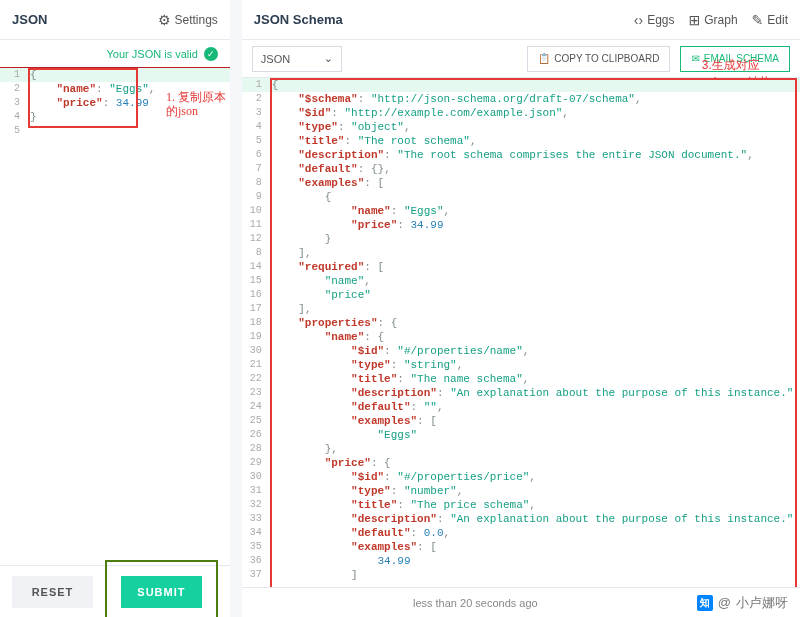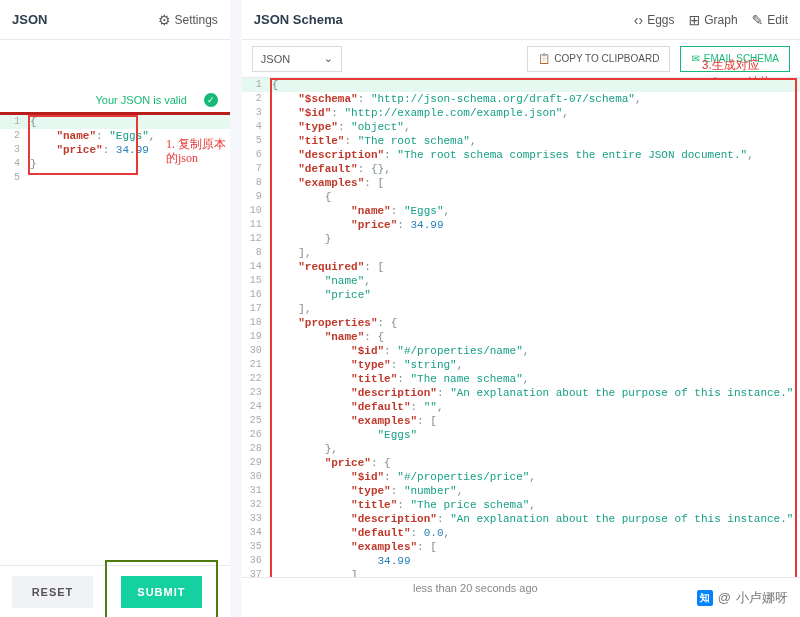--- a/index.html
+++ b/index.html
@@ -5,21 +5,21 @@
 * { margin: 0; padding: 0; box-sizing: border-box; }
 body { font-family: -apple-system, BlinkMacSystemFont, "Segoe UI", Arial, sans-serif; background: #f5f7fa; width: 800px; height: 617px; overflow: hidden; display: flex; gap: 12px; }
 .panel { background: #fff; display: flex; flex-direction: column; }
 .left-panel { width: 340px; }
 .right-panel { flex: 1; position: relative; }
 .panel-header { height: 40px; border-bottom: 1px solid #e6e9ed; display: flex; align-items: center; padding: 0 12px; justify-content: space-between; }
 .panel-title { font-size: 13px; font-weight: 600; color: #2c3e50; }
 .header-actions { display: flex; gap: 14px; align-items: center; }
 .header-action { font-size: 12px; color: #555; display: inline-flex; align-items: center; gap: 4px; cursor: pointer; }
 .gear-icon, .code-icon, .graph-icon, .edit-icon { font-size: 14px; }
-.valid-bar { background: #fff; height: 28px; display: flex; align-items: center; justify-content: flex-end; padding: 0 12px; border-bottom: 3px solid #b91c1c; gap: 17px; margin-top: 47px; }
+.valid-bar { background: #fff; height: 28px; display: flex; align-items: center; justify-content: flex-end; padding: 0 12px; border-bottom: 1px solid #b91c1c; gap: 6px; }
 .valid-text { font-size: 11px; color: #17b978; font-weight: 500; }
 .check-circle { width: 14px; height: 14px; background: #17b978; border-radius: 50%; display: inline-flex; align-items: center; justify-content: center; color: #fff; font-size: 9px; }
 .editor-area { flex: 1; overflow: auto; font-family: "Courier New", monospace; font-size: 11px; line-height: 14px; position: relative; }
 .code-line { display: flex; }
 .gutter { width: 26px; text-align: right; padding-right: 6px; color: #aaa; font-size: 10px; user-select: none; flex-shrink: 0; }
 .code-content { padding-left: 4px; white-space: pre; }
 .hl { background: #e6f9f0; }
 .tk-key { color: #c0392b; font-weight: bold; }
 .tk-str { color: #16a085; }
 .tk-num { color: #2980b9; }
@@ -31,21 +31,21 @@
 .annot3 { left: 460px; top: 6px; margin-top: 11px; }
 .bottom-bar { height: 52px; border-top: 1px solid #e6e9ed; display: flex; align-items: center; gap: 12px; padding: 0 12px; background: #fff; }
 .button-block { flex: 1; height: 32px; display: flex; align-items: center; justify-content: center; font-size: 11px; font-weight: 700; letter-spacing: 1px; cursor: pointer; }
 .reset-btn { background: #f0f2f5; color: #555; }
 .submit-btn { background: #15d1a0; color: #fff; position: relative; }
 .submit-wrap { border: 2px solid #4d7c0f; padding: 14px; flex: 1; display: flex; }
 .toolbar { height: 38px; border-bottom: 1px solid #e6e9ed; display: flex; align-items: center; padding: 0 10px; gap: 10px; position: relative; }
 .dropdown { border: 1px solid #d5dbe1; width: 90px; height: 26px; display: flex; align-items: center; justify-content: space-between; padding: 0 8px; font-size: 11px; color: #555; cursor: pointer; }
 .pill-btn { border: 1px solid #d5dbe1; height: 26px; padding: 0 10px; display: inline-flex; align-items: center; gap: 4px; font-size: 10px; color: #555; cursor: pointer; }
 .pill-email { color: #17b978; border-color: #17b978; }
-.right-footer { height: 40px; border-top: 1px solid #e6e9ed; display: flex; justify-content: space-between; padding: 4px 12px; font-size: 11px; color: #888; }
+.right-footer { height: 30px; border-top: 1px solid #e6e9ed; display: flex; align-items: center; justify-content: space-between; padding: 12px 12px; font-size: 11px; color: #888; }
 .watermark { display: inline-flex; align-items: center; gap: 5px; font-size: 13px; color: #777; }
 .zhihu-icon { width: 16px; height: 16px; background: #0084ff; color: #fff; font-size: 10px; font-weight: bold; display: inline-flex; align-items: center; justify-content: center; border-radius: 2px; }
 .arrow-up { position: absolute; color: #e53935; font-size: 18px; transform: rotate(-30deg); }
 .arrow-up1 { left: 260px; bottom: 56px; }
 </style>
 </head>
 <body>
 
 <div class="panel left-panel">
   <div class="panel-header">

